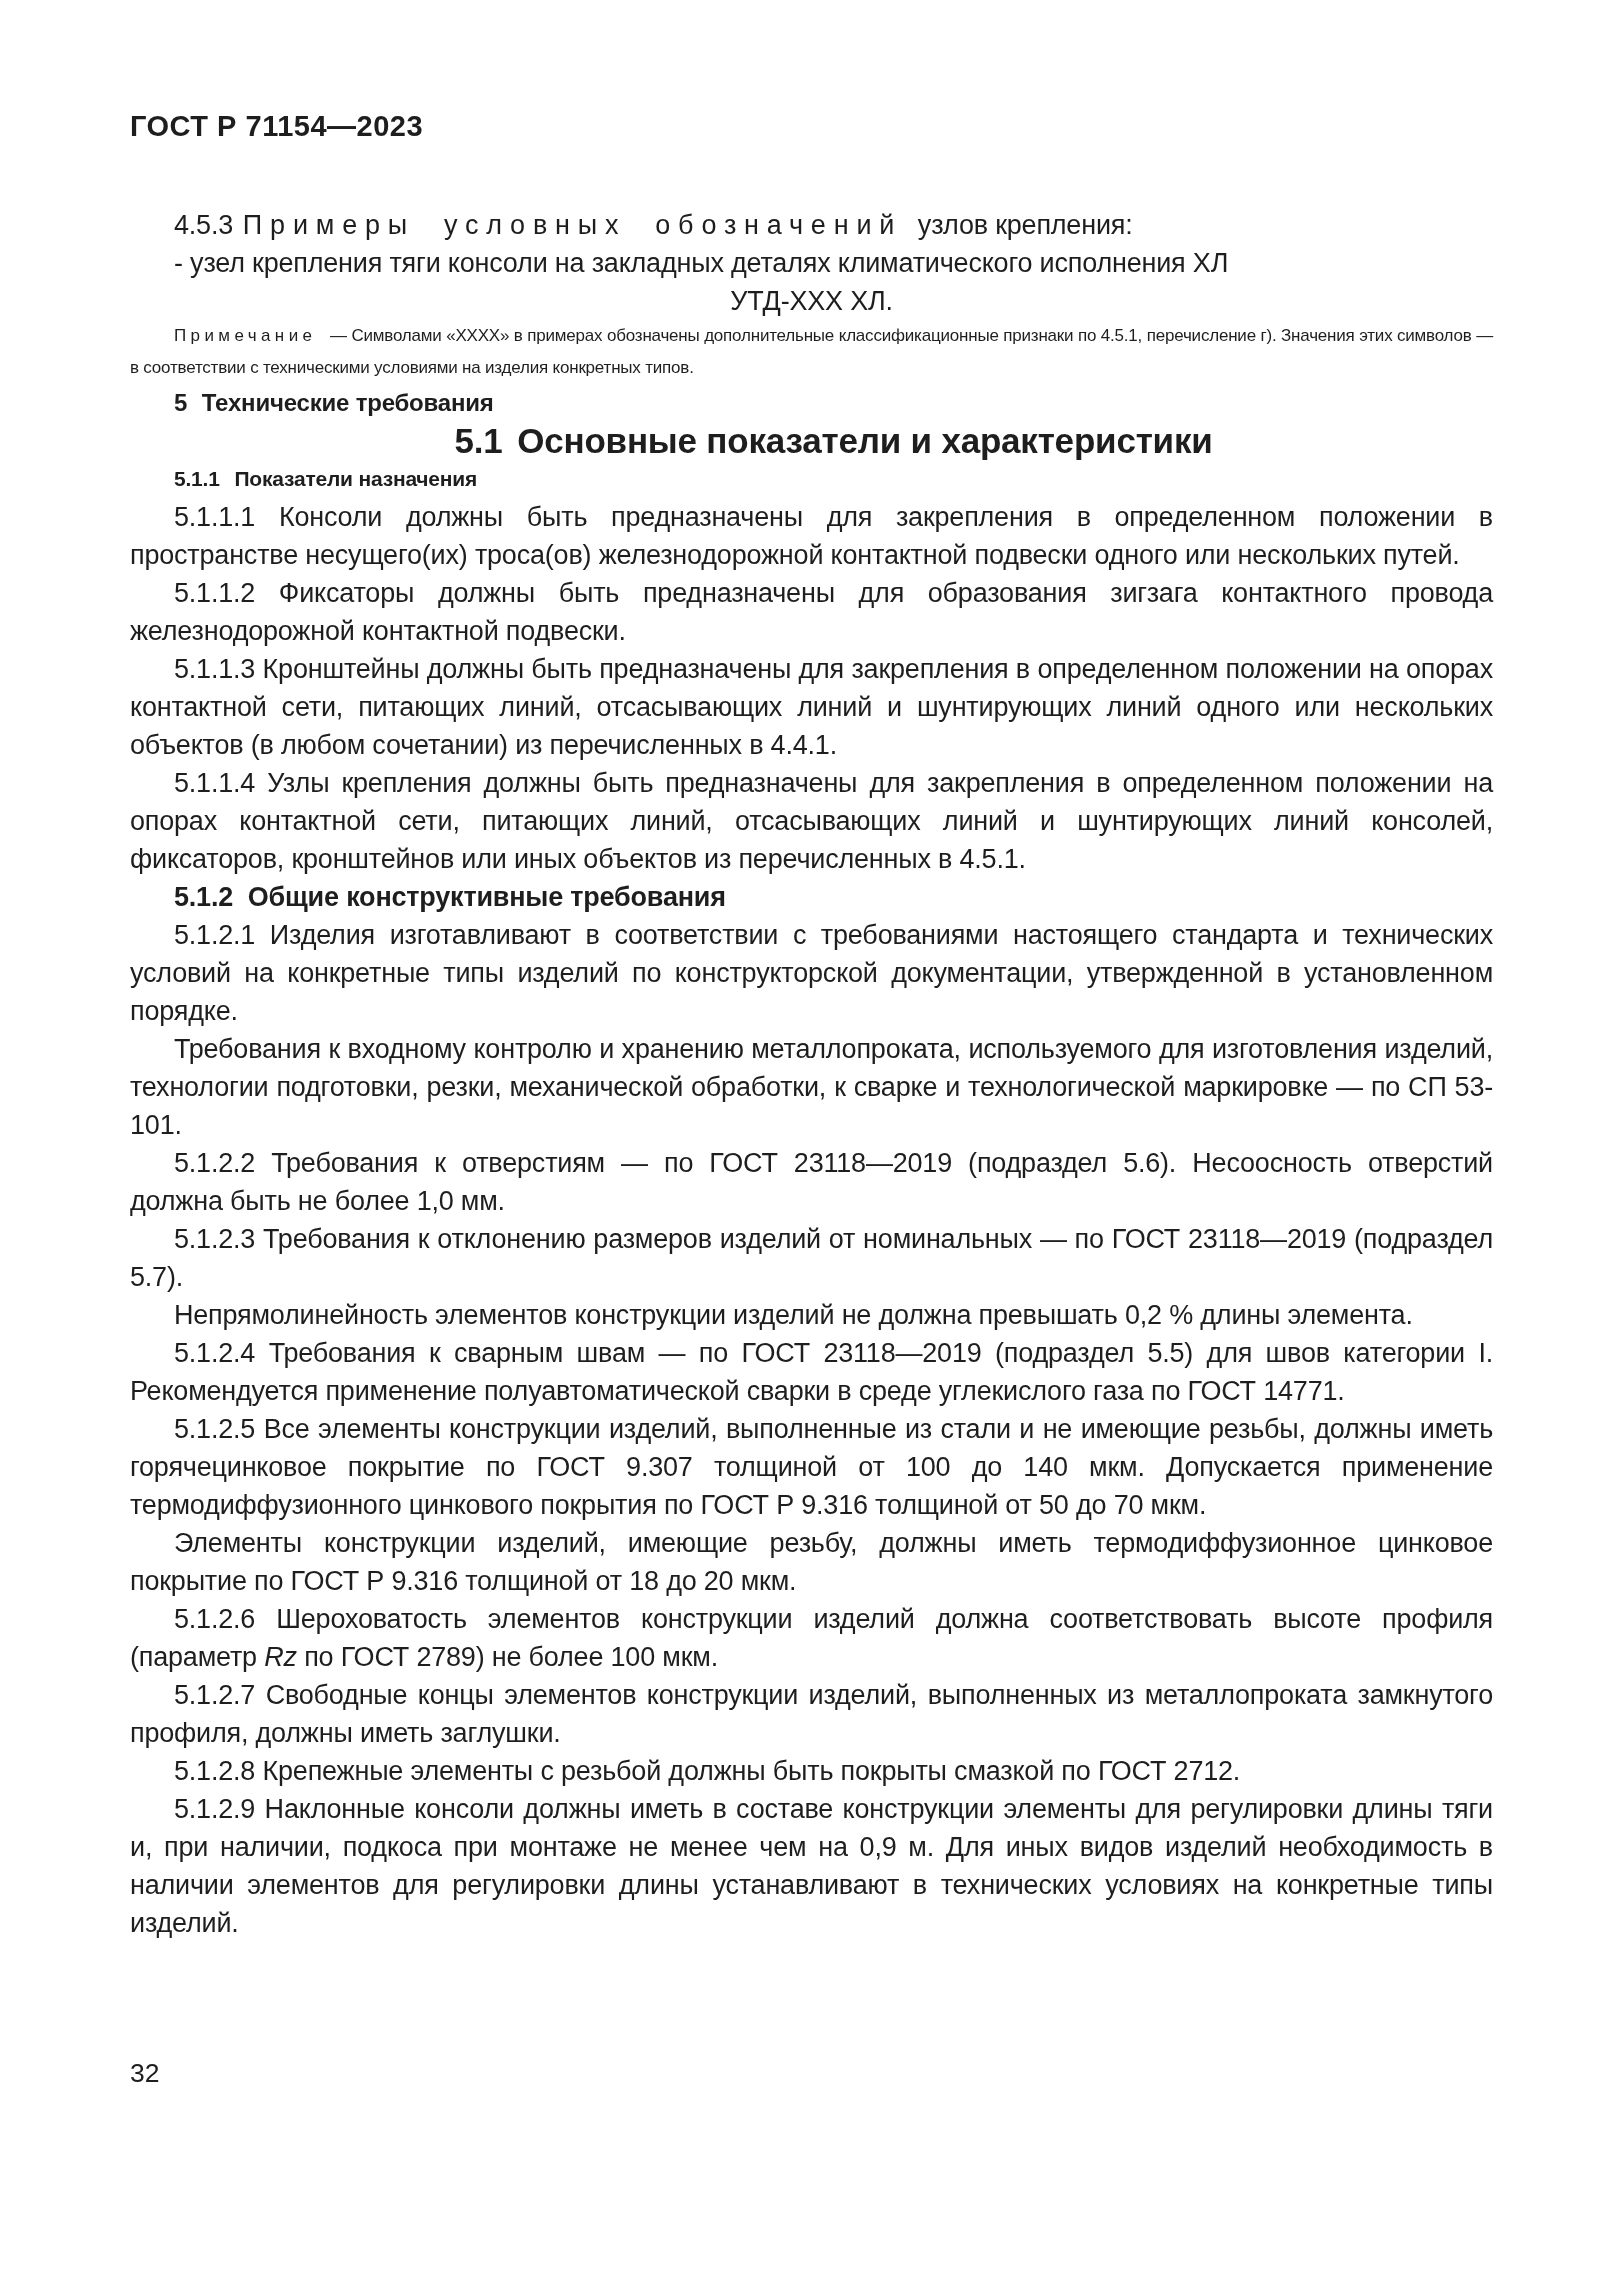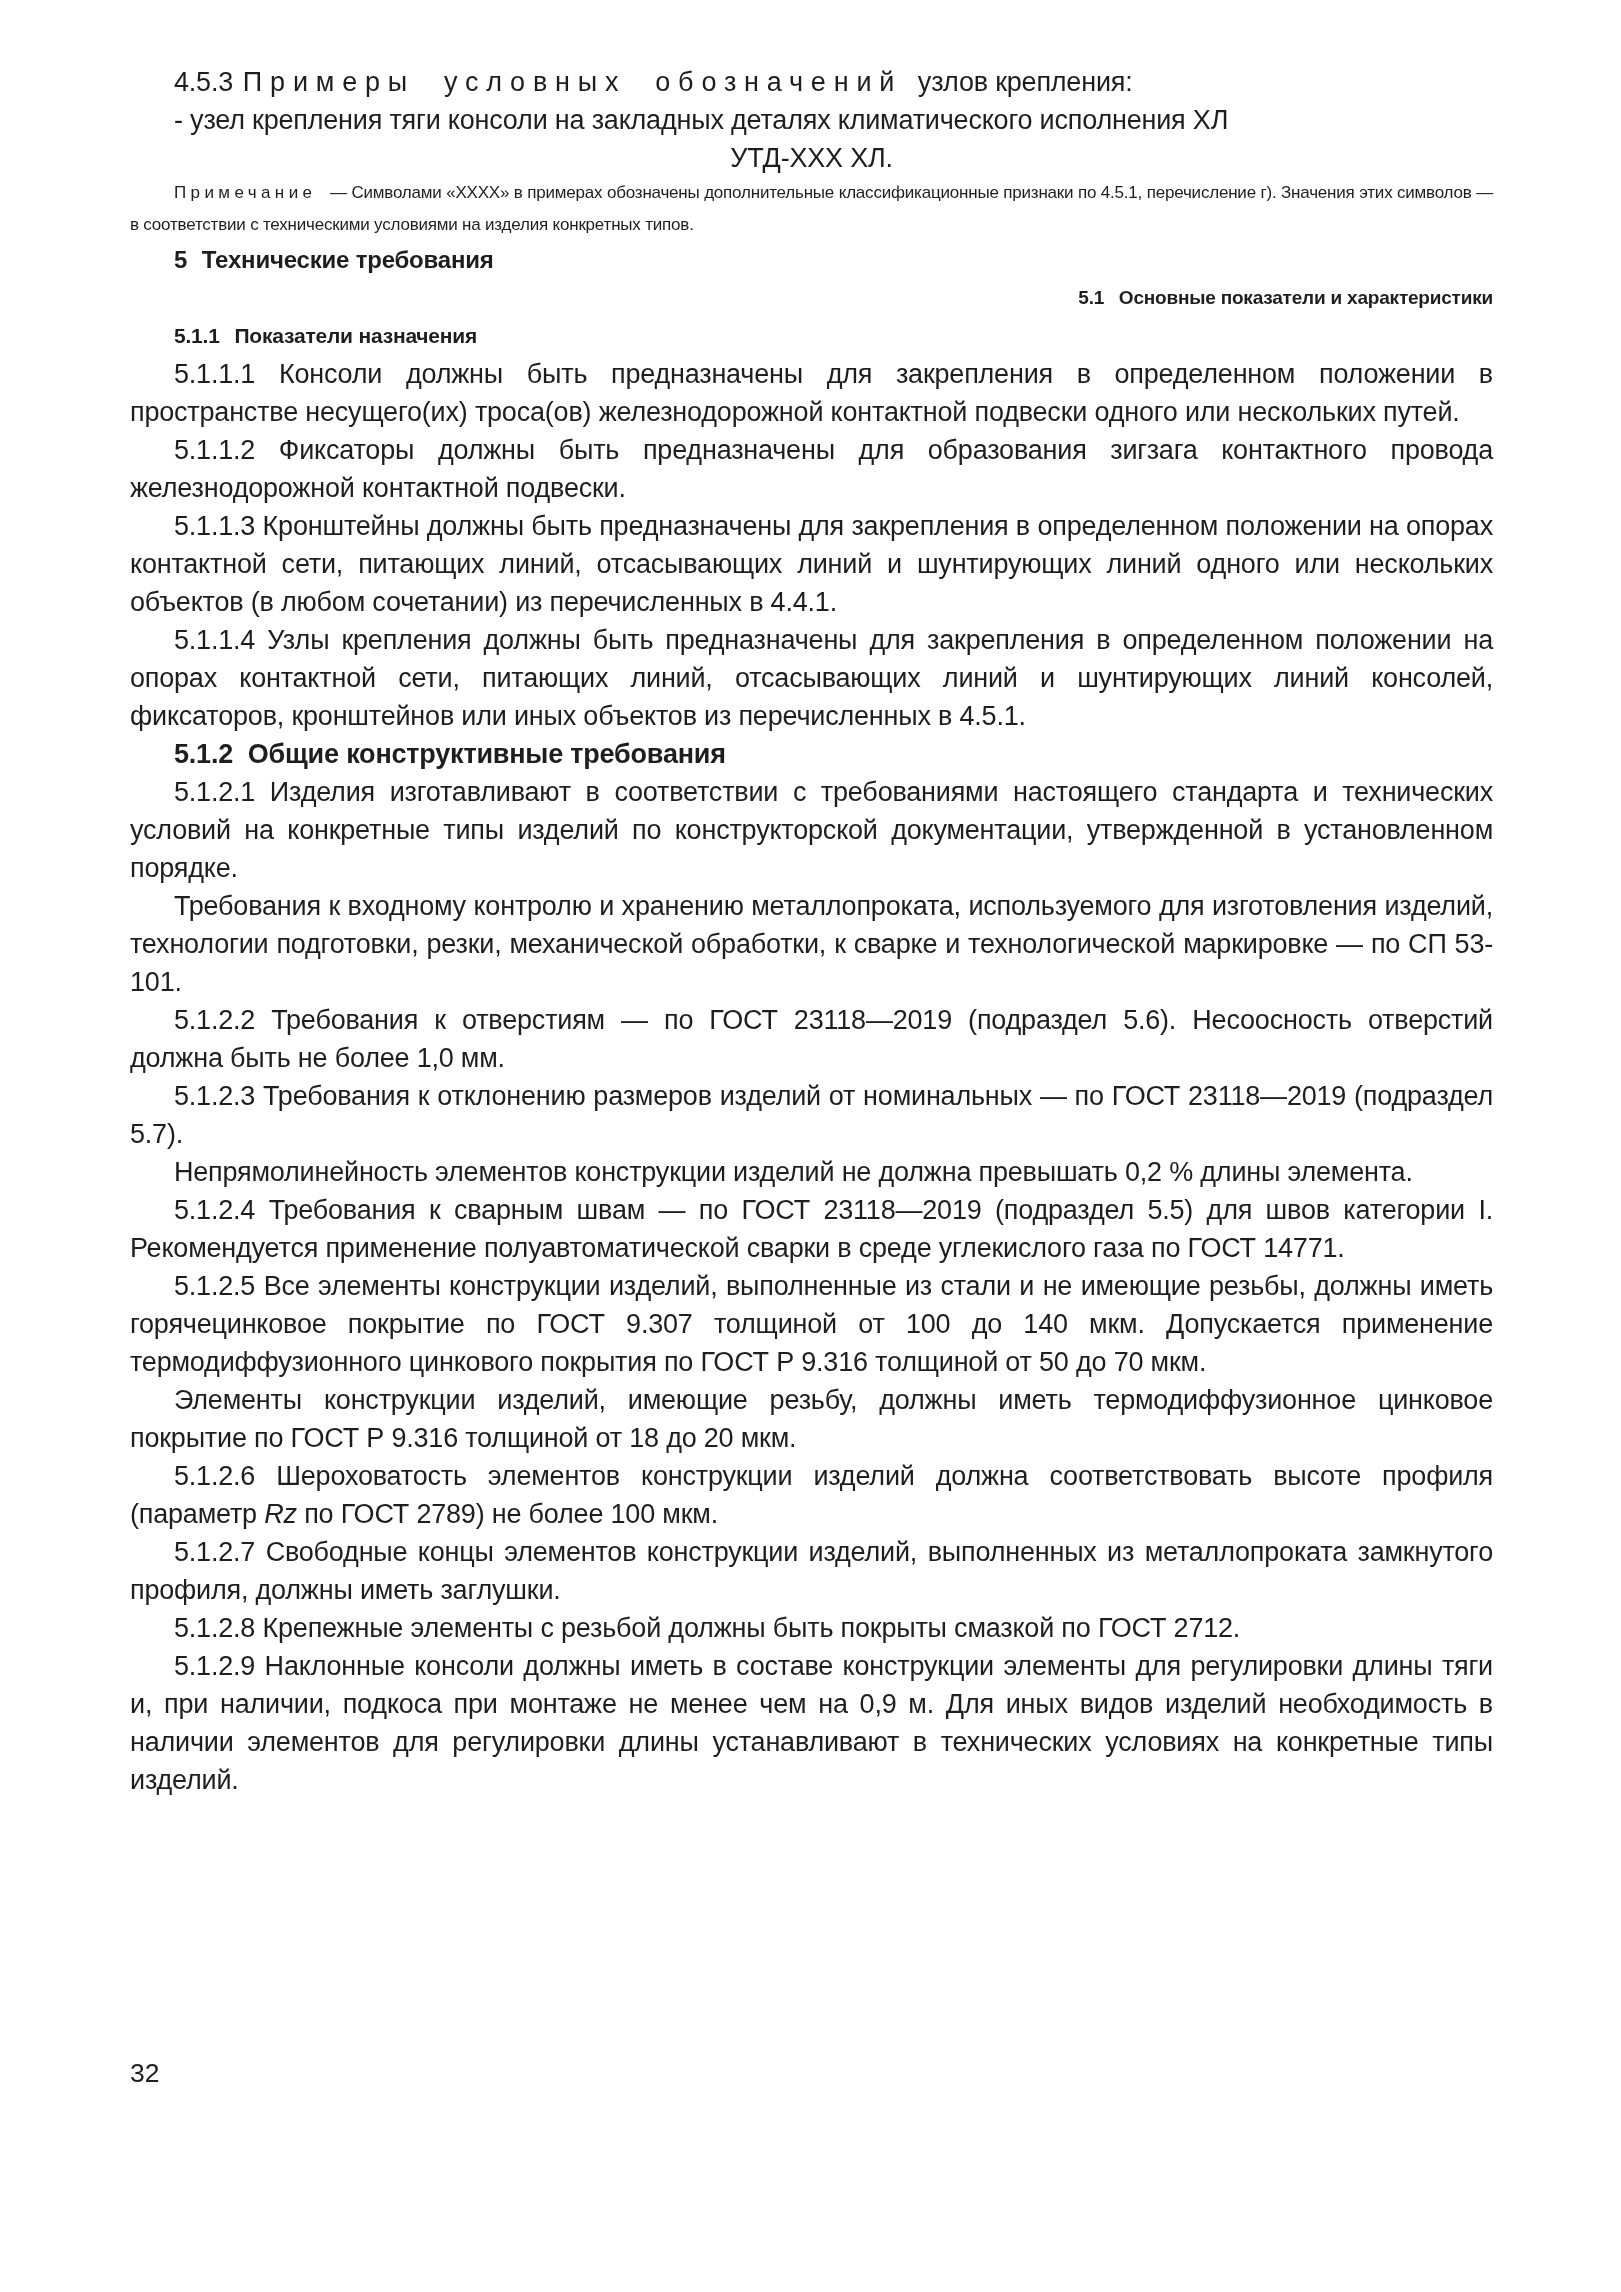--- a/index.html
+++ b/index.html
@@ -18,32 +18,33 @@
     letter-spacing:-0.2px;
   }
   .content p{margin:0;}
   .indent{text-indent:44px;}
   .spread{letter-spacing:7.8px;word-spacing:13.7px;margin:0 15.7px 0 9.8px;}
   .formula{text-align:center;text-indent:0;margin:12.7px 0;}
   .formula-tight{text-align:center;text-indent:0;margin:0;}
   .note{font-size:17px;line-height:32px;margin-top:12.7px;}
   .note-label{letter-spacing:4.4px;margin-right:13.7px;}
   .h5{font-size:24px;font-weight:bold;text-indent:44px;text-align:left;margin:73px 0 43px 0;}
-  .h51{font-size:19px;font-weight:bold;text-indent:44px;text-align:right;margin:0 0 21.6px 0;}
+  .h51{font-size:35px;font-weight:bold;text-indent:44px;text-align:center;margin:0 0 21.6px 0;}
   .h511{font-size:21px;font-weight:bold;text-indent:44px;text-align:left;margin:0;}
   .bold{font-weight:bold;}
   .hnum{margin-right:14.7px;}
   .pagenum{position:absolute;left:130px;top:2058px;font-size:26.5px;}
   .ital{font-style:italic;}
 </style>
 </head>
 <body>
 
 <div class="page">
 
+  <div class="doc-header">ГОСТ Р 71154—2023</div>
 
   <div class="content">
 
     <p class="indent"><span>4.5.3</span><span class="spread">Примеры условных обозначений</span><span>узлов крепления:</span></p>
 
 
 
     <p class="indent">- узел крепления тяги консоли на закладных деталях климатического исполнения ХЛ</p>
 
     <p class="formula-tight">УТД-ХХХ ХЛ.</p>

